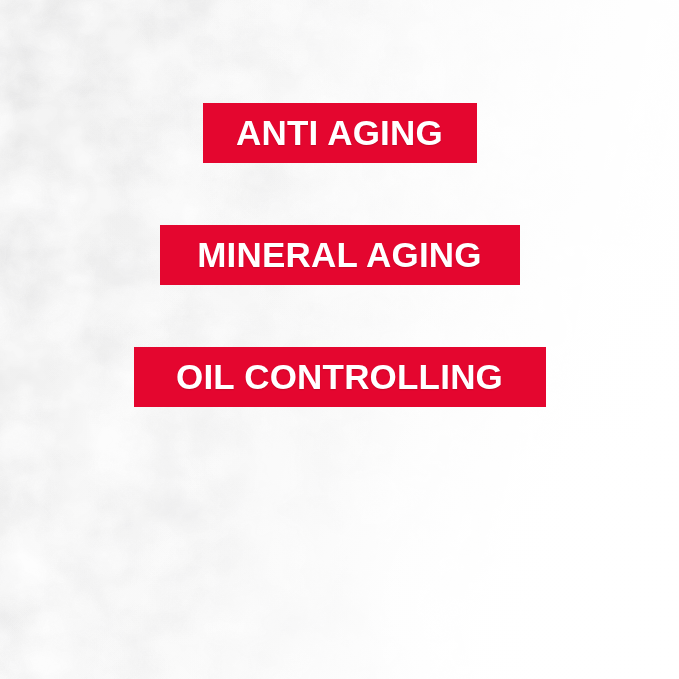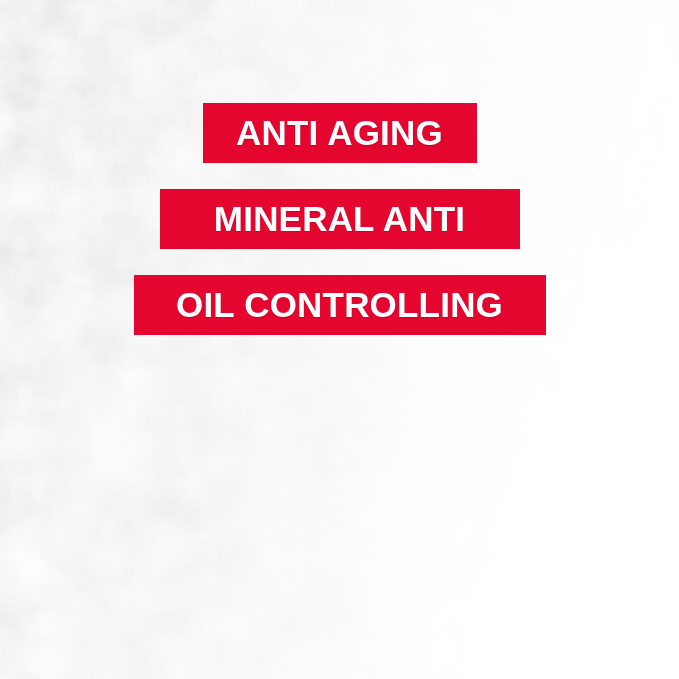--- a/index.html
+++ b/index.html
@@ -57,21 +57,21 @@
     flex-direction: column;
     align-items: center;
     justify-content: flex-start;
     padding-top: 103px;
     box-sizing: border-box;
   }
 
   .bar {
     position: relative;
     height: 60px;
-    margin-bottom: 26px;
+    margin-bottom: 62px;
     display: flex;
     align-items: center;
     justify-content: center;
     box-sizing: border-box;
     background: #e4062f;
   }
   .bar:last-child { margin-bottom: 4px; }
 
   .bar-label {
     color: #ffffff;
@@ -150,21 +150,21 @@
   <div id="bg-wash"></div>
 
   <div id="bars">
 
     <div class="bar bar-1">
       <span class="bar-label">ANTI AGING</span>
     </div>
 
 
     <div class="bar bar-3">
-      <span class="bar-label">MINERAL ANTI</span>
+      <span class="bar-label">MINERAL AGING</span>
     </div>
 
 
     <div class="bar bar-5">
       <span class="bar-label">OIL CONTROLLING</span>
     </div>
 
   </div>
 </div>
 

